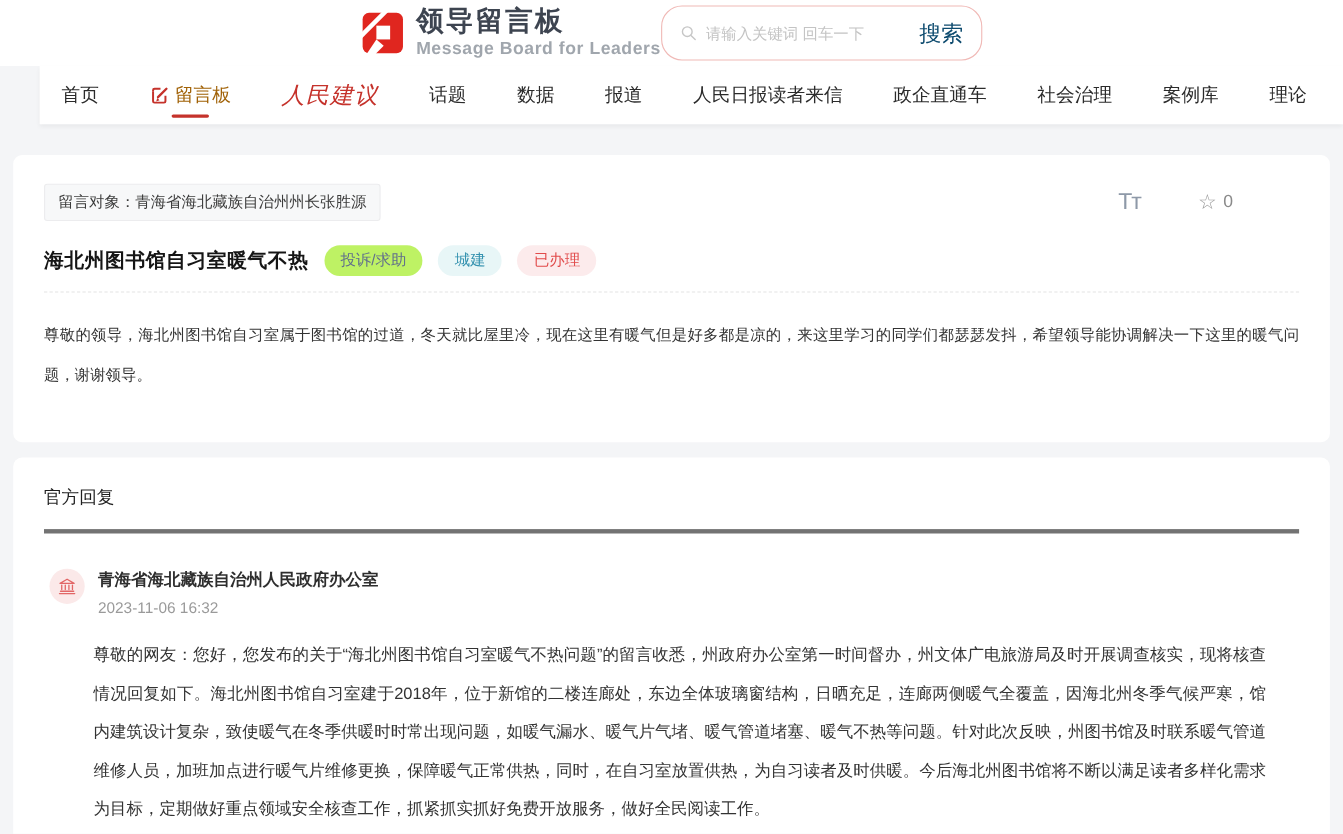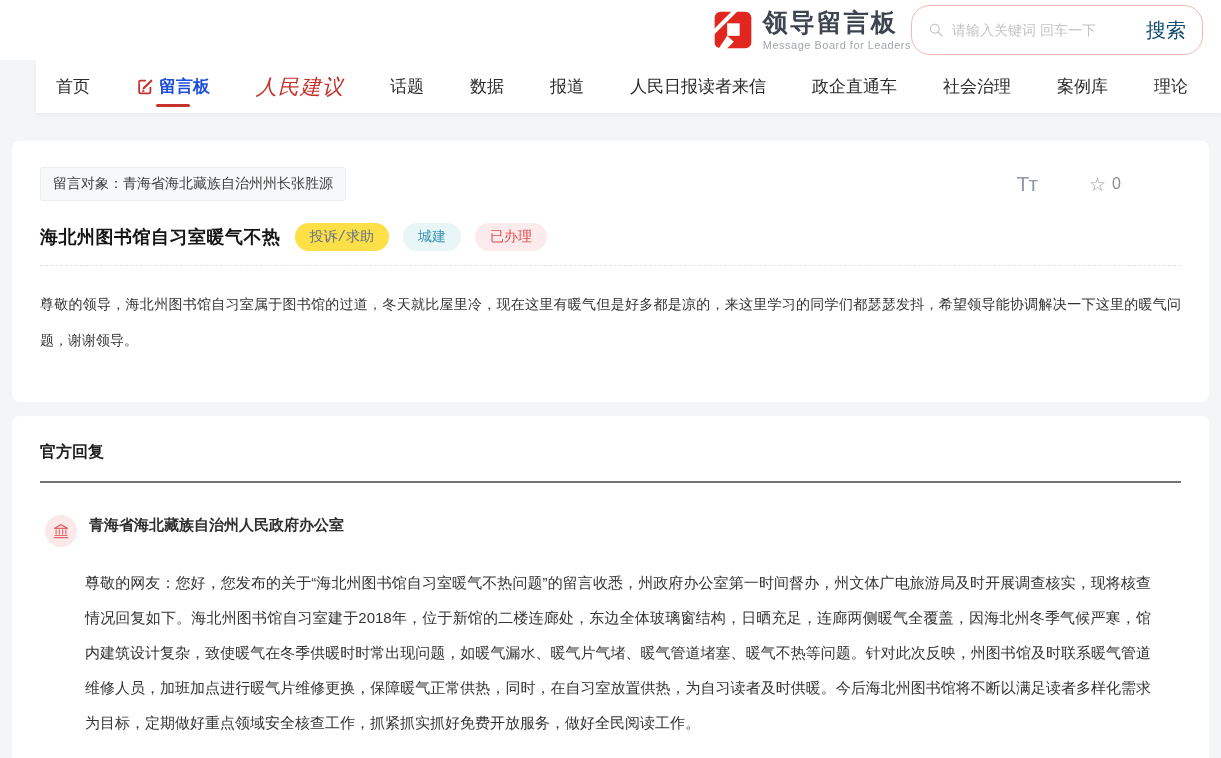--- a/index.html
+++ b/index.html
@@ -4,46 +4,46 @@
 <style>
   * { margin:0; padding:0; box-sizing:border-box; }
   html,body { width:1221px; height:758px; overflow:hidden; }
   body {
     font-family:"Liberation Sans","DejaVu Sans",sans-serif;
     background:#f4f5f7; color:#333;
   }
   
   .topbar{
     height:60px; background:#fff; display:flex; align-items:center;
-    justify-content:flex-end; padding:0 18px;
+    justify-content:center; padding:0 18px;
   }
   .logo{ display:flex; align-items:center; gap:10px; cursor:pointer; }
   .logo-title{ font-size:25px; font-weight:bold; color:#3d4450; letter-spacing:2px; line-height:1.1; }
-  .logo-sub{ font-size:11px; color:#a0a6ad; letter-spacing:.5px; margin-top:2px; }
+  .logo-sub{ font-size:16px; color:#a0a6ad; letter-spacing:.5px; margin-top:2px;font-weight:bold; }
   .search{
     width:292px; height:50px; border:1px solid #f0b9b6; border-radius:19px;
     display:flex; align-items:center; padding:0 16px; background:#fff;
   }
   .search svg{ flex:none; }
   .search input{
     flex:1; border:none; outline:none; font-size:14px; color:#333;
     margin-left:8px; background:transparent;
     font-family:"Liberation Sans","DejaVu Sans",sans-serif;
   }
   .search input::placeholder{ color:#c4c4c4; }
   .search-btn{ color:#0c4a6e; font-size:20px; cursor:pointer; flex:none; }
   
   .nav{
     height:53px; background:#fff; display:flex; align-items:center;
     gap:46px; padding:0 20px; font-size:17px; color:#2b2b2b;
     box-shadow:0 2px 4px rgba(0,0,0,.05); position:relative;margin-left:36px;
   }
   .nav-item{ cursor:pointer; white-space:nowrap; position:relative;
     display:flex; align-items:center; gap:5px; height:100%; }
-  .nav-item.active{ color:#1d4ed8; font-weight:bold;justify-content:center; }
+  .nav-item.active{ color:#a16207; font-weight:normal;justify-content:center; }
   .nav-item.active .underline{
     position:absolute; bottom:6px; left:50%; transform:translateX(-50%);
     width:34px; height:3px; background:#c5322b; border-radius:2px;
   }
   .nav-item.special{
     color:#c5322b; font-weight:normal; font-style:italic;
     font-family:"DejaVu Serif","Liberation Serif",serif;
     font-size:21px; letter-spacing:1px;
   }
   
@@ -55,33 +55,33 @@
     display:inline-block; background:#f7f8f9; border:1px solid #ececee;
     border-radius:3px; padding:7px 12px; font-size:14px; color:#3c3c3c;font-family:Liberation Mono, monospace;
   }
   .top-actions{ display:flex; align-items:center; gap:52px; padding-right:60px; color:#8e99a8; }
   .font-toggle{ font-size:21px; cursor:pointer; letter-spacing:-1px; }
   .star{ display:flex; align-items:center; gap:6px; cursor:pointer; color:#8a8a8a; font-size:16px; }
   .star-glyph{ font-size:19px; color:#9a9a9a; }
   .title-row{ display:flex; align-items:center; gap:14px; margin-top:22px; }
   .title-row h1{ font-size:18px; color:#151515; font-weight:bold; letter-spacing:.5px; }
   .tag{ font-size:14px; padding:5px 15px; border-radius:15px; cursor:pointer; white-space:nowrap; }
-  .tag-gray{ background:#fde047; color:#62708c;font-family:Liberation Mono, monospace; }
+  .tag-gray{ background:#bef264; color:#62708c; }
   .tag-teal{ background:#e8f6f7; color:#3693b0; }
   .tag-red{ background:#fcebec; color:#e14b4b; }
   .meta-row{ margin-top:18px; font-size:14px; color:#9b9b9b; }
   .meta-user{ font-weight:bold; color:#8a8a8a; }
   .meta-id{ margin-left:38px; }
   .meta-date{ margin-left:18px; }
   .dashed{ border-top:1px dashed #e4e4e4; margin-top:14px; }
   .msg-body{ margin-top:20px; font-size:14px; color:#333; line-height:36px; text-align:justify; }
   
   .card-reply{ margin-top:14px; padding:26px 28px 24px; min-height:350px; }
-  .reply-heading{ font-size:16px; font-weight:bold; color:#1e1e1e;
-    padding-bottom:18px; border-bottom:2px solid #737373; }
+  .reply-heading{ font-size:16px; font-weight:normal; color:#1e1e1e;
+    padding-bottom:18px; border-bottom:4px solid #737373; }
   .reply-block{ display:flex; gap:12px; margin:32px 0 0 5px; }
   .reply-avatar{
     width:32px; height:32px; border-radius:50%; background:#fbe9e9;
     display:flex; align-items:center; justify-content:center; flex:none;
   }
   .reply-org{ font-size:15px; font-weight:bold; color:#2e2e2e; padding-top:1px; }
   .reply-date{ font-size:14px; color:#9a9a9a; margin-top:7px; }
   .reply-body{
     margin:18px 30px 0 45px; font-size:15px; color:#333;
     line-height:35px; text-align:justify;
@@ -185,19 +185,20 @@
       <div class="reply-avatar">
         <svg width="18" height="18" viewBox="0 0 24 24" fill="none" stroke="#e26666" stroke-width="1.6" stroke-linecap="round" stroke-linejoin="round">
           <path d="M12 3.5 L20.5 8.5 H3.5 Z"></path>
           <path d="M5.5 10.5 V16 M9.8 10.5 V16 M14.2 10.5 V16 M18.5 10.5 V16"></path>
           <path d="M4 18 H20"></path>
           <path d="M2.8 20.8 H21.2"></path>
         </svg>
       </div>
       <div class="reply-head">
         <div class="reply-org">青海省海北藏族自治州人民政府办公室</div>
+        <div class="reply-date">2023-11-06 16:32</div>
       </div>
     </div>
     <p class="reply-body">尊敬的网友：您好，您发布的关于“海北州图书馆自习室暖气不热问题”的留言收悉，州政府办公室第一时间督办，州文体广电旅游局及时开展调查核实，现将核查情况回复如下。海北州图书馆自习室建于2018年，位于新馆的二楼连廊处，东边全体玻璃窗结构，日晒充足，连廊两侧暖气全覆盖，因海北州冬季气候严寒，馆内建筑设计复杂，致使暖气在冬季供暖时时常出现问题，如暖气漏水、暖气片气堵、暖气管道堵塞、暖气不热等问题。针对此次反映，州图书馆及时联系暖气管道维修人员，加班加点进行暖气片维修更换，保障暖气正常供热，同时，在自习室放置供热，为自习读者及时供暖。今后海北州图书馆将不断以满足读者多样化需求为目标，定期做好重点领域安全核查工作，抓紧抓实抓好免费开放服务，做好全民阅读工作。</p>
 
   </section>
 
 </main>
 
 </body></html>

